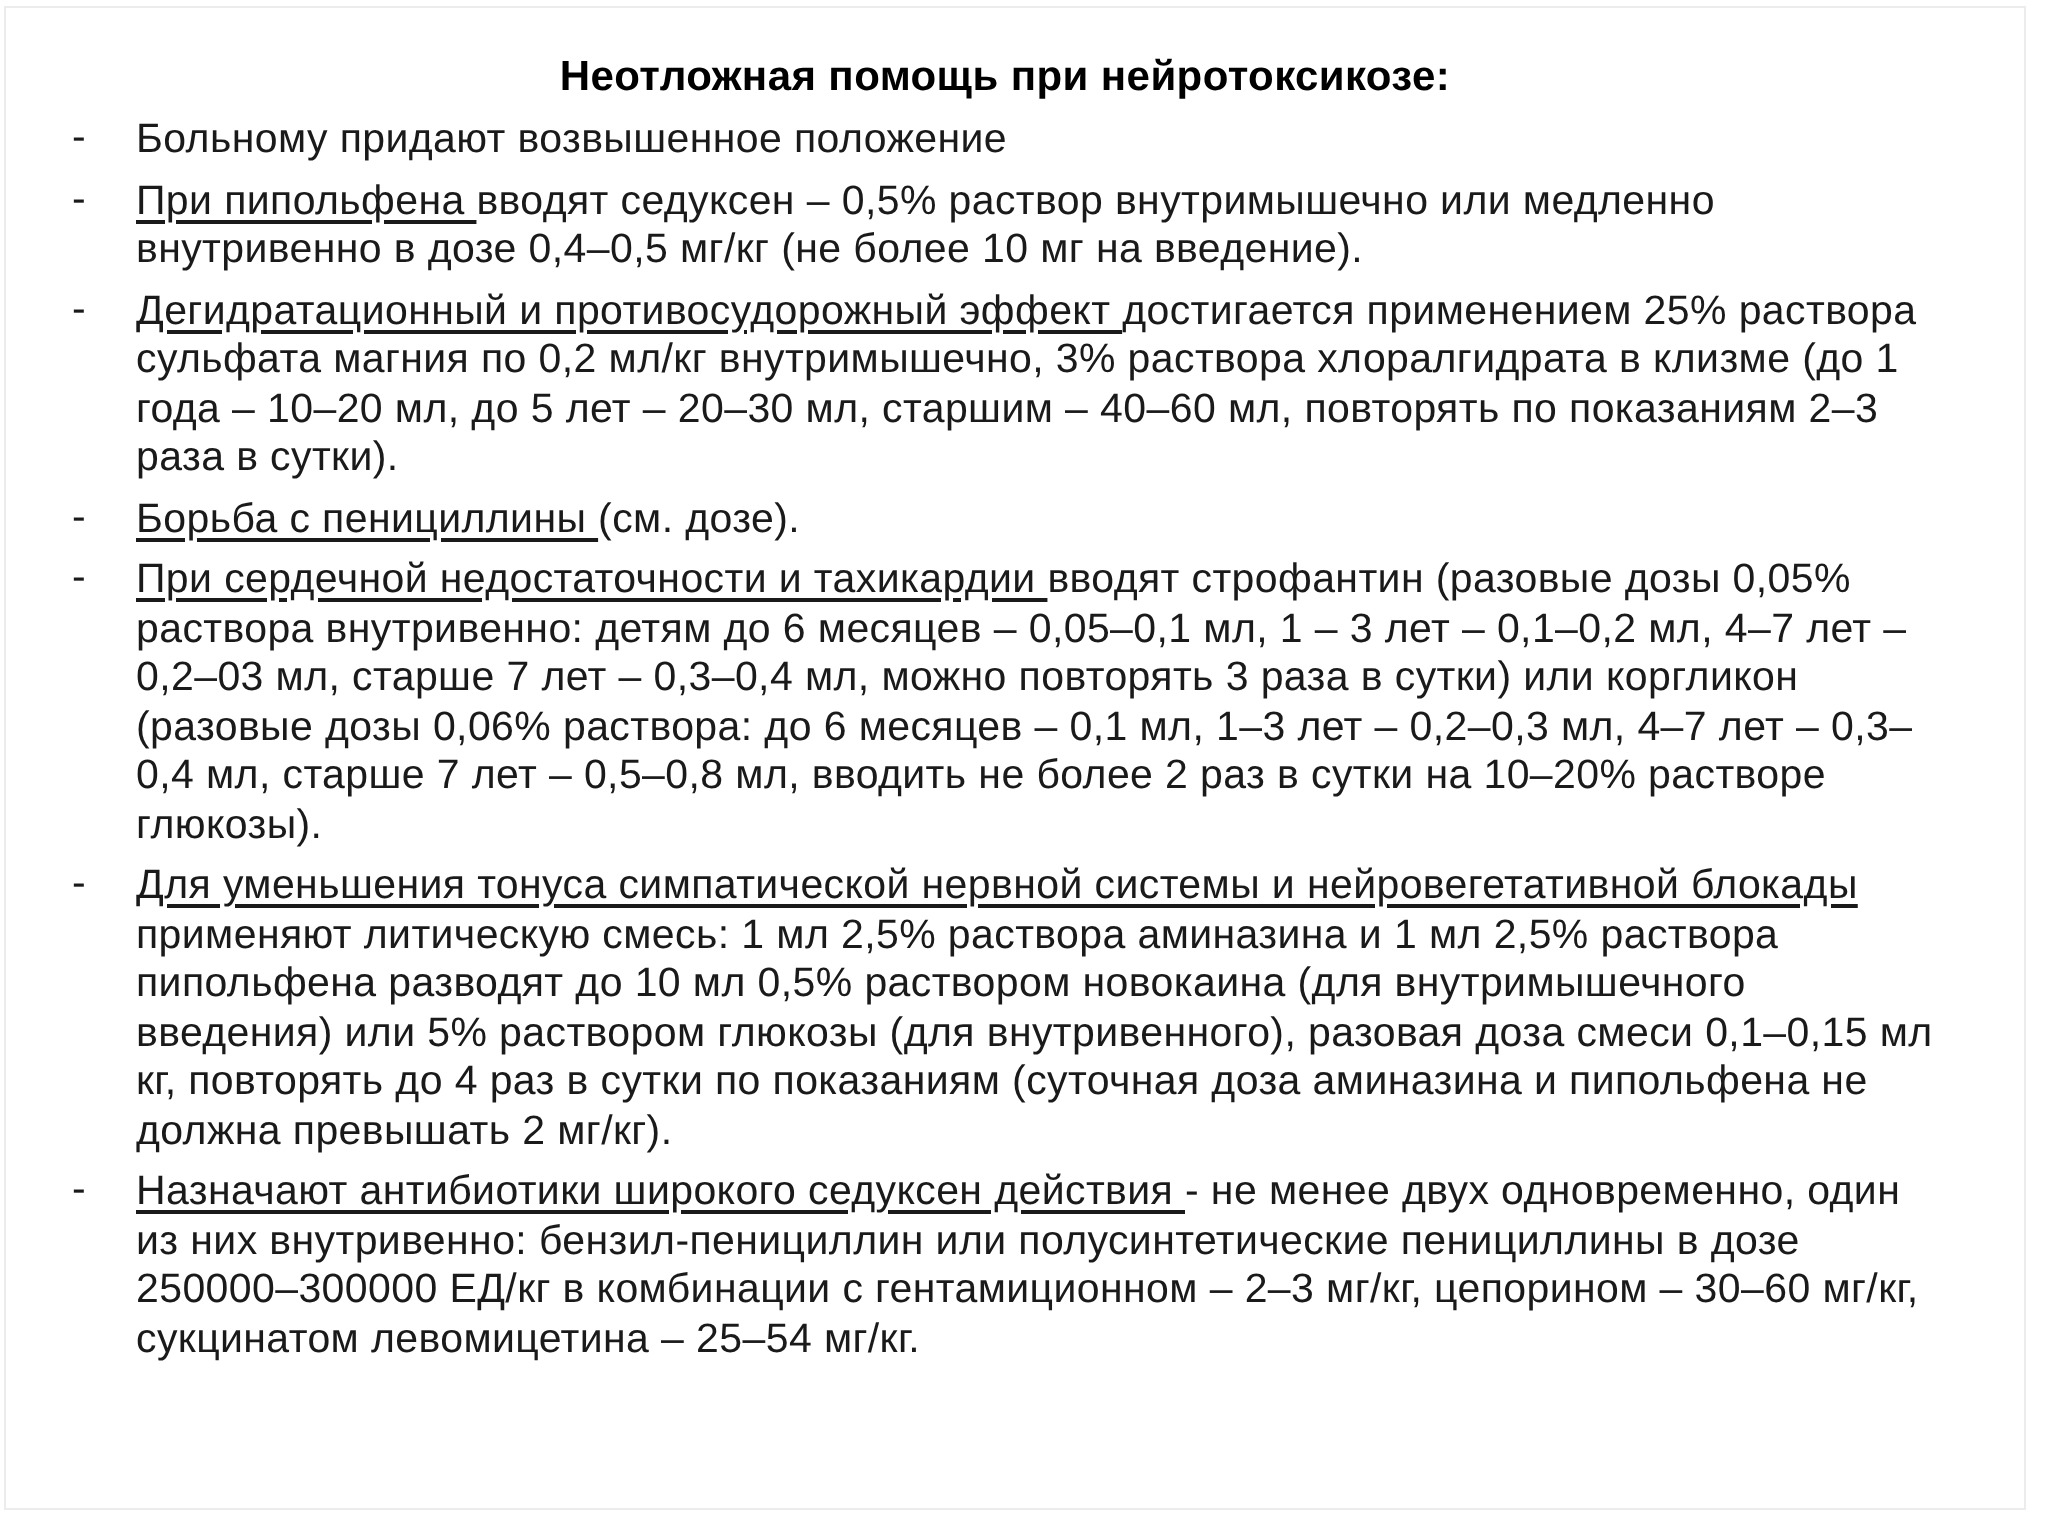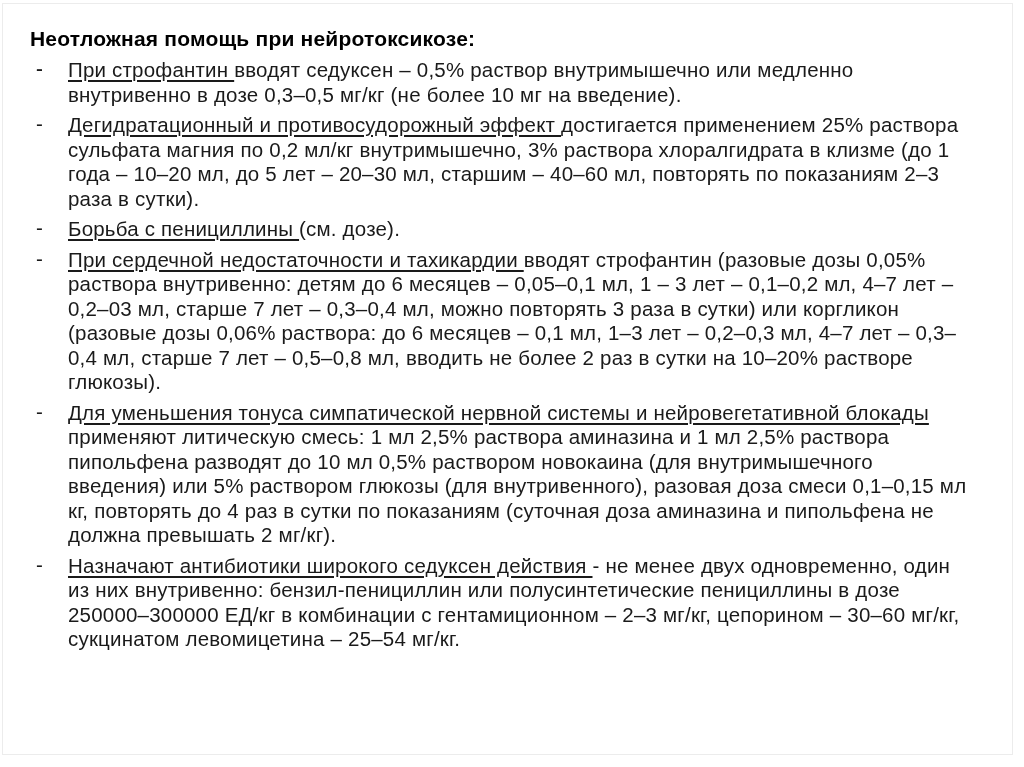--- a/index.html
+++ b/index.html
@@ -31,20 +31,21 @@
     top: 26px;
     width: 945px;
   }
   .page-title {
     font-size: 21px;
     font-weight: bold;
     color: #000000;
     line-height: 25px;
     letter-spacing: 0.2px;
     margin: 0 0 7px 0;
+    text-align: center;
   }
   .bullet-list {
     margin: 0;
     padding: 0;
   }
   .item {
     position: relative;
     padding-left: 38px;
     margin: 0 0 6px 0;
     font-size: 20.5px;
@@ -67,25 +68,25 @@
 <body>
 
 <div class="slide-frame"></div>
 
 <div class="content">
   <h1 class="page-title">Неотложная помощь при нейротоксикозе:</h1>
 
   <div class="bullet-list">
 
     <div class="item">
-      <span class="marker">-</span><span class="u"></span>
+      <span class="marker">-</span><span class="u"></span><span>Больному придают возвышенное положение</span>
     </div>
 
     <div class="item">
-      <span class="marker">-</span><span class="u">При строфантин </span><span>вводят седуксен – 0,5% раствор внутримышечно или медленно внутривенно в дозе 0,3–0,5 мг/кг (не более 10 мг на введение).</span>
+      <span class="marker">-</span><span class="u">При пипольфена </span><span>вводят седуксен – 0,5% раствор внутримышечно или медленно внутривенно в дозе 0,4–0,5 мг/кг (не более 10 мг на введение).</span>
     </div>
 
     <div class="item">
       <span class="marker">-</span><span class="u">Дегидратационный и противосудорожный эффект </span><span>достигается применением 25% раствора сульфата магния по 0,2 мл/кг внутримышечно, 3% раствора хлоралгидрата в клизме (до 1 года – 10–20 мл, до 5 лет – 20–30 мл, старшим – 40–60 мл, повторять по показаниям 2–3 раза в сутки).</span>
     </div>
 
     <div class="item">
       <span class="marker">-</span><span class="u">Борьба с пенициллины </span><span>(см. дозе).</span>
     </div>
 

